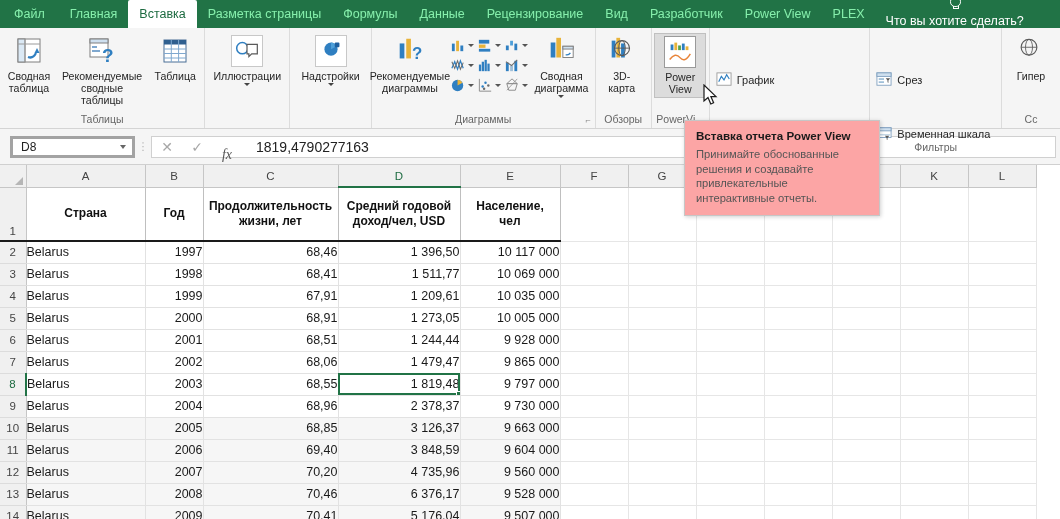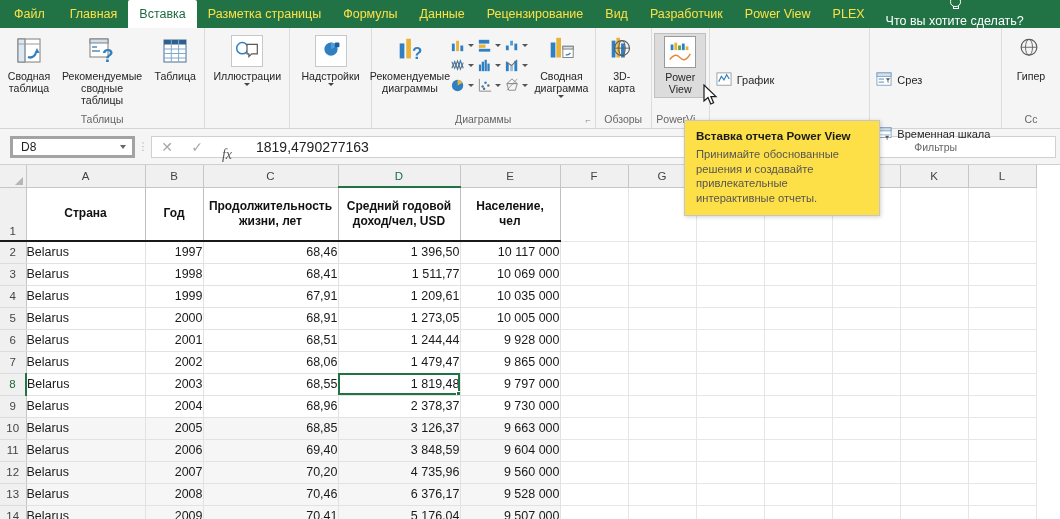--- a/index.html
+++ b/index.html
@@ -12,21 +12,21 @@
     position:relative;
     -webkit-font-smoothing:antialiased;
   }
 
   
   .tabbar{
     height:28px; background:#217346; display:flex; align-items:flex-end;
     position:relative; overflow:hidden;
   }
   .tab{
-    color:#fde047; font-size:12.5px; padding:0 11px; height:28px;
+    color:#86efac; font-size:12.5px; padding:0 11px; height:28px;
     display:flex; align-items:center; white-space:nowrap; cursor:default;
   }
   .tab.file{ padding:0 14px; }
   .tab.active{
     background:#ffffff; color:#1d6b41; font-weight:normal;
     border-radius:2px 2px 0 0;
   }
   .tellme{ display:flex; align-items:center; gap:5px; padding:0 10px; color:#fff; font-size:12.5px;flex-direction:column; }
   .bulb{ width:11px; height:13px; position:relative; display:inline-block; }
   .bulb::before{
@@ -69,21 +69,21 @@
   .chartgrid .r{ display:flex; align-items:center; gap:1px;}
   .cbtn{ display:flex; align-items:center; gap:1px; padding:1px 1px; cursor:default;}
 
   .sparkcol{ display:flex; flex-direction:column; gap:4px; padding:6px 4px 0 6px;}
   .sparkrow{ display:flex; align-items:center; gap:5px; cursor:default;margin-top:35px;}
   .sparkrow .t{ font-size:11px; color:#262626; white-space:nowrap;}
 
   
   .tooltip{
     position:absolute; left:684px; top:120px; width:196px; height:96px;
-    background:#fde047; border:1px solid #c6c6c6;
+    background:#fca5a5; border:1px solid #c6c6c6;
     box-shadow:1px 1px 4px rgba(0,0,0,.18);
     padding:8px 10px 6px 11px; z-index:60;
   }
   .tt-title{ font-size:11.6px; color:#1a1a1a; font-weight:bold; margin-bottom:5px;}
   .tt-body{ font-size:11.2px; color:#555; line-height:14.5px;}
 
   
   .fbar{
     height:36px; background:#f5f5f5; display:flex; align-items:center;
     border-bottom:1px solid #d0d0d0; padding:0 4px;

